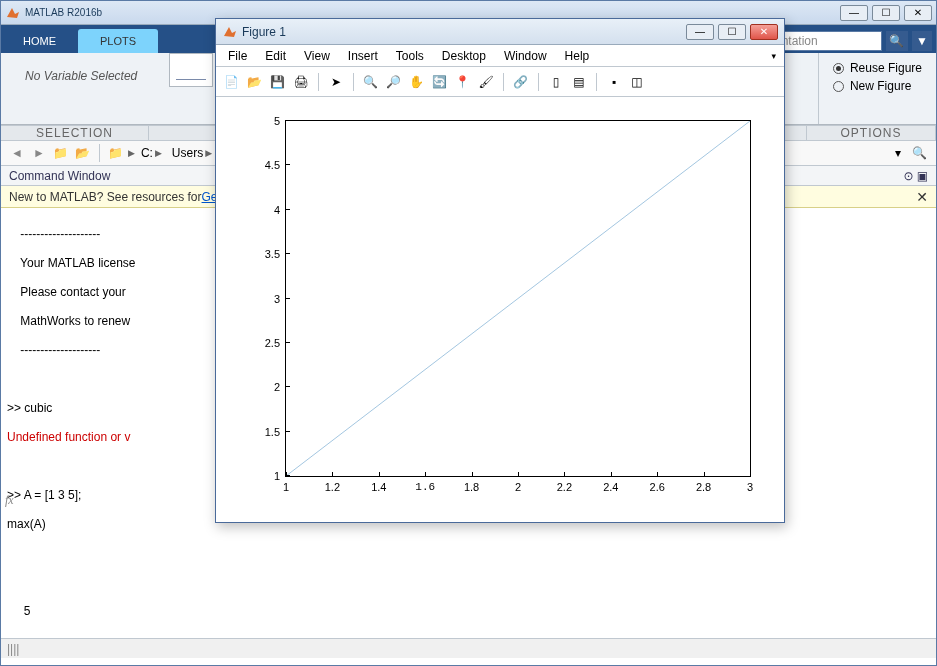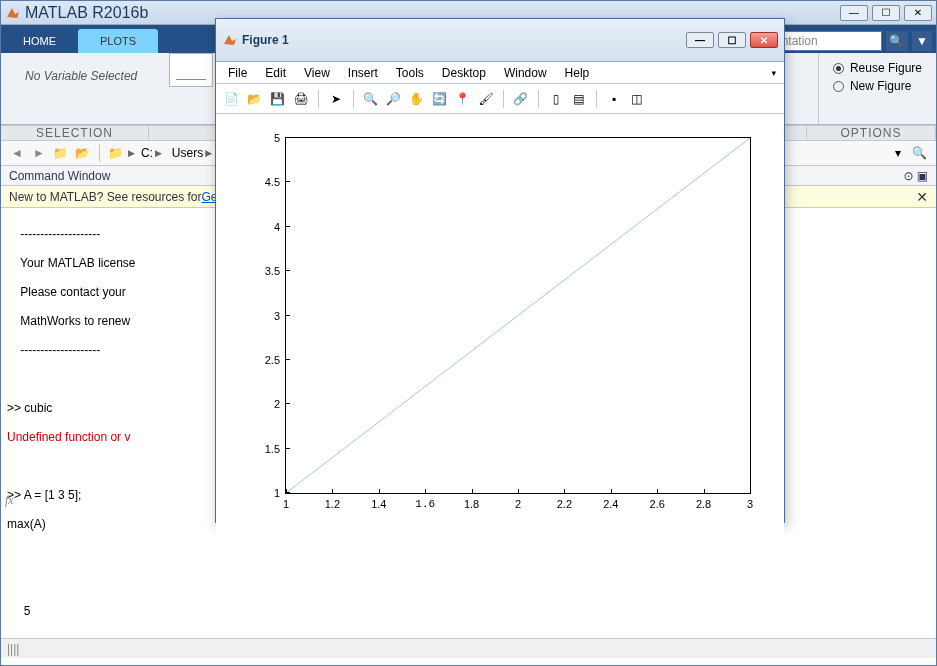--- a/index.html
+++ b/index.html
@@ -2,21 +2,21 @@
 <html><head>
 <meta charset="utf-8">
 <style>
 * { margin:0; padding:0; box-sizing:border-box; font-family:"Segoe UI",Tahoma,sans-serif; font-size:12px; }
 body { width:937px; height:666px; background:#f0f0f0; position:relative; overflow:hidden; }
 
 
 .main-win { width:937px; height:666px; border:1px solid #5a7aa5; background:#fff; }
 .main-title { height:24px; background:linear-gradient(#dde8f5,#c9d9ed); display:flex; align-items:center; padding:0 4px; border-bottom:1px solid #9ab; }
 .mt-logo { width:16px; height:16px; margin-right:4px; }
-.mt-text { flex:1; color:#1a3a5a; font-size:16px; }
+.mt-text { flex:1; color:#1a3a5a; font-size:10px; }
 .win-btn { width:28px; height:16px; border:1px solid #7a8a9a; background:#e8eef5; margin-left:4px; display:flex; align-items:center; justify-content:center; font-size:10px; border-radius:2px; cursor:pointer; }
 
 .ribbon-row { height:28px; background:#255087; display:flex; align-items:flex-end; }
 .tab { height:24px; padding:0 22px; color:#fff; display:flex; align-items:center; cursor:pointer; font-size:11px; }
 .tab.active { background:#7dd3fc; color:#333; border-top-left-radius:3px; border-top-right-radius:3px; }
 .tab-fill { flex:1; }
 .search-box { width:120px; height:20px; margin:0 4px 2px 0; border:1px solid #5a7aa5; background:#fff; display:flex; align-items:center; padding:0 2px; color:#888; }
 .search-btn { width:22px; height:20px; background:#355b8f; color:#fff; display:flex; align-items:center; justify-content:center; margin:0 4px 2px 0; cursor:pointer; }
 .exp-btn { width:20px; height:20px; background:#355b8f; color:#fff; display:flex; align-items:center; justify-content:center; margin-right:4px; margin-bottom:2px; cursor:pointer; }
 
@@ -42,21 +42,21 @@
 .hint-close { margin-left:auto; font-size:14px; cursor:pointer; }
 
 .cmd-body { position:relative; padding:4px 6px; font-family:Consolas,"Courier New",monospace; font-size:13px; height:430px; background:#fff; white-space:pre; color:#000; }
 .err { color:#c00; }
 .fx-ind { position:absolute; left:4px; bottom:130px; font-style:italic; color:#888; font-family:serif; }
 
 .status-bar { height:20px; background:#f0f0f0; border-top:1px solid #c0c8d0; display:flex; align-items:center; padding:0 6px; }
 
 
 .fig-win { position:absolute; left:215px; top:18px; width:570px; height:505px; border:1px solid #4a6a9a; background:#f0f0f0; box-shadow:2px 4px 12px rgba(0,0,0,.25); }
-.fig-title { height:43px; background:linear-gradient(#e8f0f8,#d4e0ee); display:flex; align-items:center; padding:0 6px; border-bottom:1px solid #9ab;font-weight:bold; }
+.fig-title { height:26px; background:linear-gradient(#e8f0f8,#d4e0ee); display:flex; align-items:center; padding:0 6px; border-bottom:1px solid #9ab; }
 .fig-title .mt-text { font-size:12px; }
 .wb-red { background:linear-gradient(#f5a098,#e0554a); color:#fff; border-color:#a03020; }
 
 .fig-menu { height:22px; background:#fff; border-bottom:1px solid #c0c8d0; display:flex; align-items:center; padding:0 4px; gap:2px; }
 .menu-item { padding:2px 8px; cursor:pointer; }
 .menu-drop { margin-left:auto; font-size:9px; cursor:pointer; padding:0 4px; }
 
 .fig-tb { height:30px; background:#fff; border-bottom:1px solid #c0c8d0; display:flex; align-items:center; padding:2px 6px; gap:3px; }
 .ftb-ic { width:20px; height:20px; display:flex; align-items:center; justify-content:center; cursor:pointer; border-radius:2px; }
 .tb-sep { width:1px; height:18px; background:#c0c8d0; margin:0 4px; }

